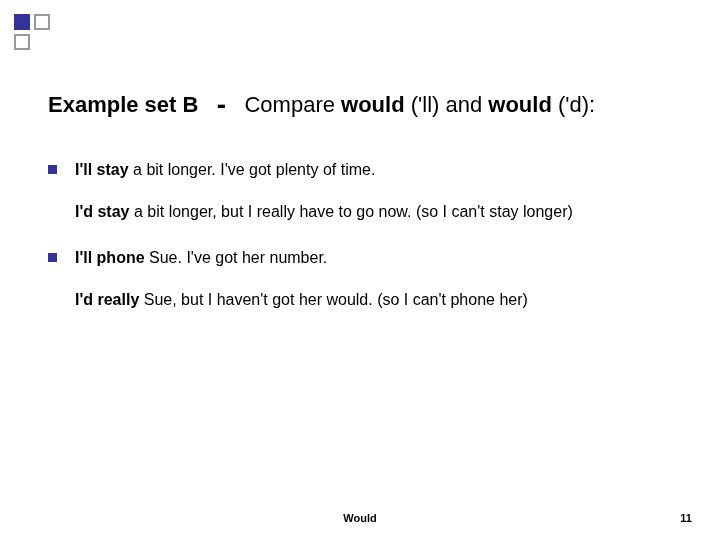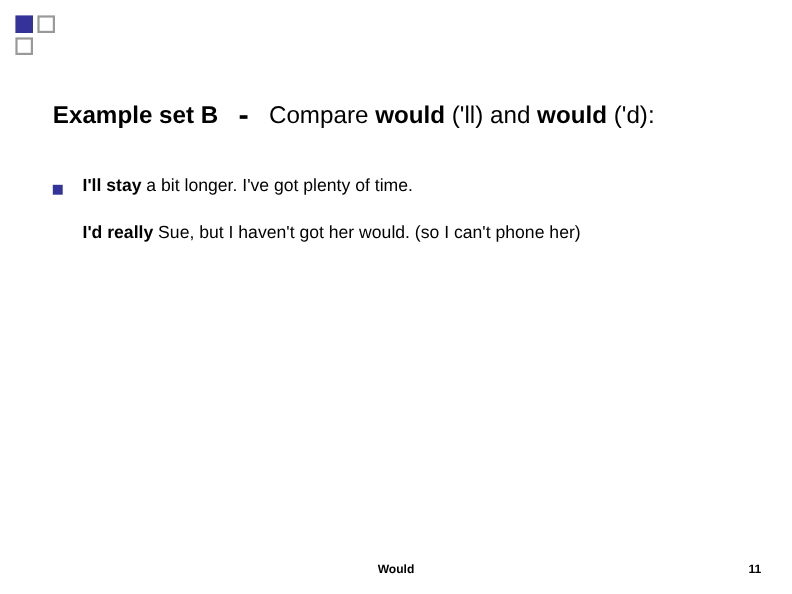--- a/index.html
+++ b/index.html
@@ -60,21 +60,20 @@
     position: absolute;
     top: 160px;
     left: 48px;
     right: 48px;
     font-size: 16px;
     line-height: 1.25;
   }
   .bullet-row {
     display: flex;
     margin-bottom: 22px;
-    align-items: center;
   }
   .bullet-row .marker {
     width: 9px;
     height: 9px;
     background: #333399;
     margin-top: 5px;
     margin-right: 18px;
     flex-shrink: 0;
   }
   .bullet-row .txt { flex: 1; }
@@ -119,21 +118,30 @@
 </div>
 
 <div class="content">
 
   <div class="bullet-row">
     <div class="marker"></div>
     <div class="txt">
       <span class="b">I'll stay</span><span> a bit longer. I've got plenty of time.</span>
     </div>
   </div>
+  <div class="indent-row">
+    <span class="b">I'd stay</span><span> a bit longer, but  I really have to go now.  (so I can't stay longer)</span>
+  </div>
 
+  <div class="bullet-row">
+    <div class="marker"></div>
+    <div class="txt">
+      <span class="b">I'll phone</span><span> Sue. I've got her number.</span>
+    </div>
+  </div>
   <div class="indent-row">
     <span class="b">I'd really</span><span> Sue, but I haven't got her would.  (so I can't phone her)</span>
   </div>
 
 </div>
 
 <div class="footer-center">Would</div>
 <div class="footer-num">11</div>
 
 </body></html>

